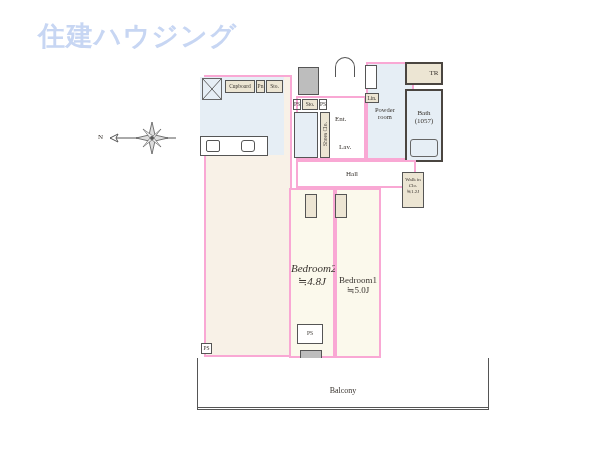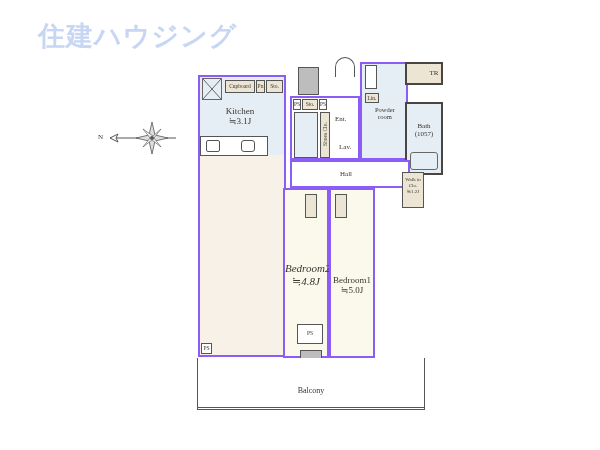--- a/index.html
+++ b/index.html
@@ -1,19 +1,19 @@
 <!DOCTYPE html>
 <html><head>
 <meta charset="utf-8">
 <style>
   html,body{margin:0;padding:0;background:#ffffff;}
   body{width:600px;height:450px;position:relative;overflow:hidden;font-family:"Liberation Serif","DejaVu Serif",serif;color:#3a3530;}
   .logo{position:absolute;left:38px;top:18px;font-family:"DejaVu Sans",sans-serif;font-weight:bold;font-size:27px;letter-spacing:1px;color:#c7d6f3;}
   .abs{position:absolute;box-sizing:border-box;}
-  .wall{border:2px solid #8b5cf6;}
+  .wall{border:2px solid #f9a8d4;margin-left:6px;}
   .lbl{position:absolute;text-align:center;line-height:1.15;font-size:10.5px;color:#3a3530;white-space:nowrap;}
   .sm{font-size:7px;}
   .xs{font-size:5.5px;}
   .door{position:absolute;border:1px solid #555;box-sizing:border-box;}
   .compass{position:absolute;left:98px;top:118px;width:80px;height:40px;}
 </style>
 </head>
 <body>
 
 <div class="logo">住建ハウジング</div>
@@ -43,24 +43,20 @@
   </div>
   <div class="abs" style="left:30px;top:10px;width:30px;height:13px;background:#ece5d3;border:1px solid #555;">
     <span class="lbl xs" style="left:0;right:0;top:2px;">Cupboard</span>
   </div>
   <div class="abs" style="left:61px;top:10px;width:9px;height:13px;background:#ece5d3;border:1px solid #555;">
     <span class="lbl xs" style="left:0;right:0;top:2px;">Pn</span>
   </div>
   <div class="abs" style="left:71px;top:10px;width:17px;height:13px;background:#ece5d3;border:1px solid #555;">
     <span class="lbl xs" style="left:0;right:0;top:2px;">Sto.</span>
   </div>
-  <div class="lbl" style="left:10px;width:70px;top:36px;font-size:9px;">
-    <div>Kitchen</div>
-    <div>≒3.1J</div>
-  </div>
 
   <div class="abs" style="left:5px;top:66px;width:68px;height:20px;border:1px solid #555;background:#fff;">
     <span class="abs" style="left:5px;top:3px;width:14px;height:12px;border:1px solid #555;border-radius:2px;"></span>
     <span class="abs" style="left:40px;top:3px;width:14px;height:12px;border:1px solid #555;border-radius:3px;"></span>
   </div>
   <div class="abs" style="left:6px;top:273px;width:11px;height:11px;border:1px solid #555;background:#fff;">
     <span class="lbl xs" style="left:0;right:0;top:1px;">PS</span>
   </div>
 
   <div class="abs" style="left:103px;top:-3px;width:21px;height:28px;background:#bdbdbd;border:1px solid #555;"></div>
@@ -86,21 +82,21 @@
 
   <div class="abs wall" style="left:165px;top:-8px;width:48px;height:98px;background:#e6eef5;"></div>
   <div class="abs" style="left:170px;top:-5px;width:12px;height:24px;border:1px solid #555;background:#fff;"></div>
   <div class="abs" style="left:170px;top:23px;width:14px;height:10px;border:1px solid #555;background:#ece5d3;">
     <span class="lbl xs" style="left:0;right:0;top:1px;">Lin.</span>
   </div>
   <div class="lbl xs" style="left:180px;top:36px;font-size:6.5px;">
     <div>Powder</div>
       <div>room</div>
   </div>
-  <div class="abs" style="left:210px;top:32px;width:38px;height:73px;border:2px solid #4a4540;background:#e6eef5;">
+  <div class="abs" style="left:210px;top:19px;width:38px;height:73px;border:2px solid #4a4540;background:#e6eef5;">
     <div class="lbl sm" style="left:0;right:0;top:18px;">
       <div>Bath</div>
       <div>(1057)</div>
     </div>
     <div class="abs" style="left:3px;top:48px;width:28px;height:18px;border:1px solid #666;border-radius:3px;"></div>
   </div>
   <div class="abs" style="left:210px;top:-8px;width:38px;height:23px;border:2px solid #4a4540;background:#ece5d3;">
     <span class="lbl sm" style="left:0;right:0;top:5px;margin-left:20px;">TR</span>
   </div>
 
@@ -132,15 +128,15 @@
   </div>
   <div class="abs" style="left:140px;top:124px;width:12px;height:24px;border:1px solid #555;background:#ece5d3;"></div>
 
 
   <div class="abs" style="left:102px;top:254px;width:26px;height:20px;border:1px solid #555;background:#fff;">
     <span class="lbl xs" style="left:0;right:0;top:5px;">PS</span>
   </div>
   <div class="abs" style="left:105px;top:280px;width:22px;height:30px;background:#bdbdbd;border:1px solid #555;"></div>
 </div>
 
-<div class="abs" style="left:197px;top:358px;width:228px;height:52px;border:1px solid #555;border-top:none;border-bottom:3px double #555;background:#fff;">
+<div class="abs" style="left:197px;top:358px;width:292px;height:52px;border:1px solid #555;border-top:none;border-bottom:3px double #555;background:#fff;">
   <span class="lbl sm" style="left:0;right:0;top:28px;font-size:8px;">Balcony</span>
 </div>
 
 </body></html>

